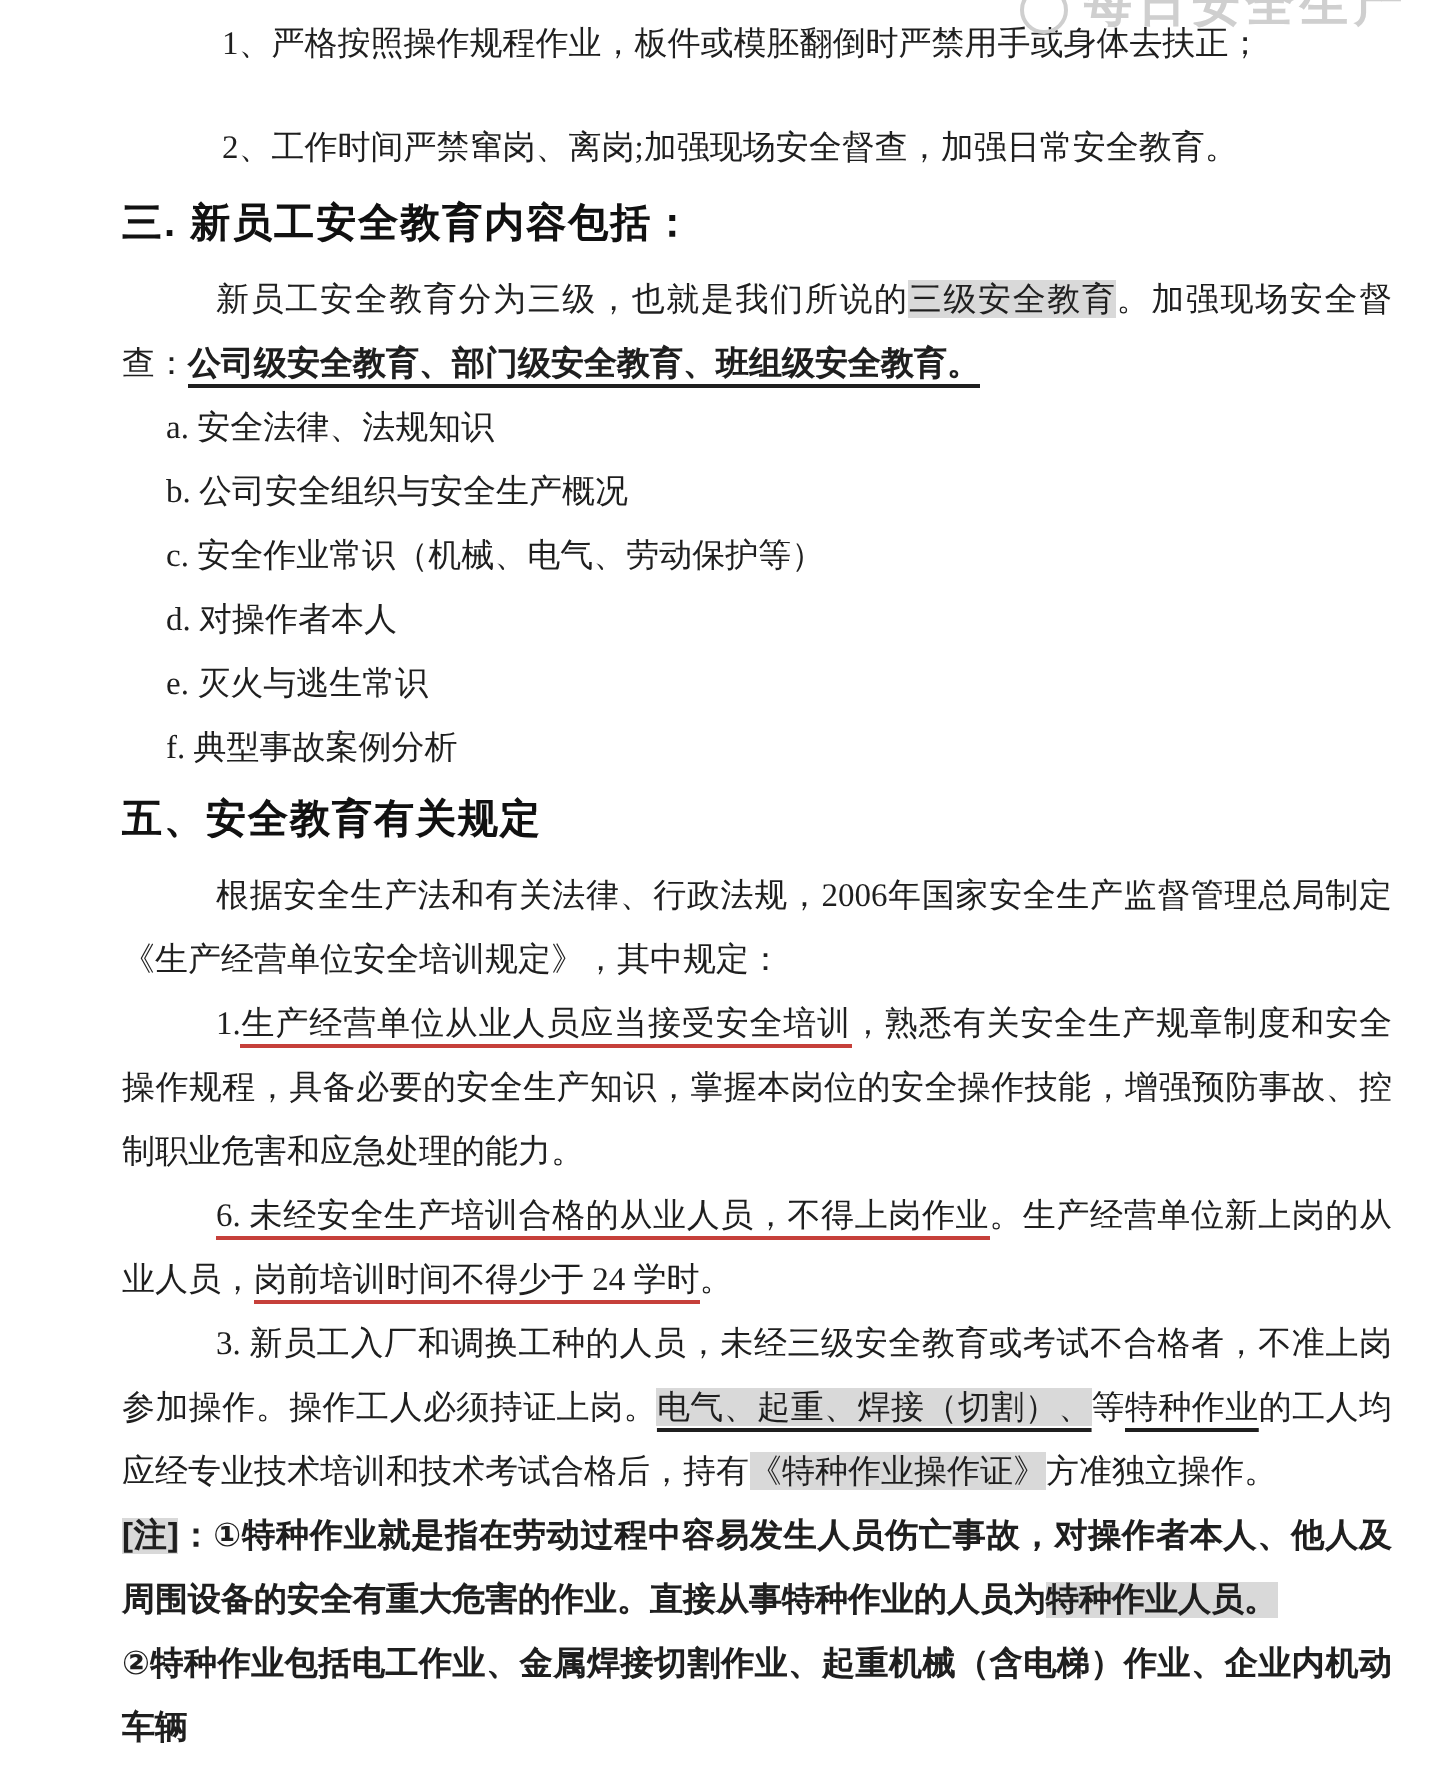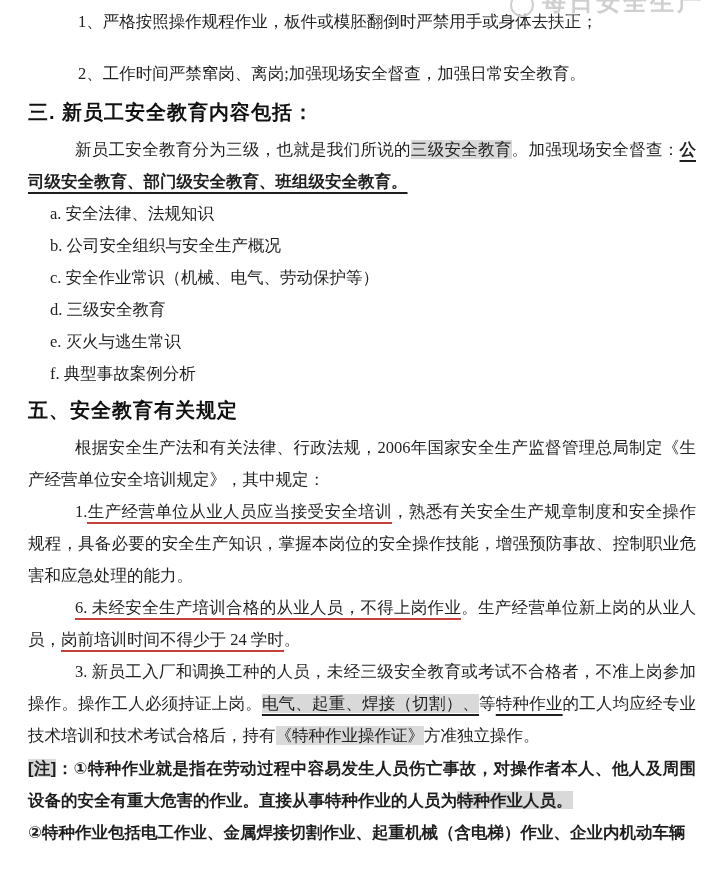--- a/index.html
+++ b/index.html
@@ -10,20 +10,21 @@
   }
   .page {
     position: relative;
     width: 708px; height: 890px;
     overflow: hidden;
     background: #ffffff;
   }
   .doc {
     padding: 6px 12px 0 28px;
     color: var(--text, #1f1f1f);
+    margin-left: 33px;
   }
   .block {
     margin: 0;
     font-size: 16.5px;
     line-height: 32px;
     text-align: justify;
     color: var(--text, #1f1f1f);
   }
   .intro {
     text-indent: 50px;
@@ -96,21 +97,21 @@
     <span>每日安全生产</span>
   </div>
   <div id="doc" class="doc">
       <div class="block intro"><span class="seg">1、严格按照操作规程作业，板件或模胚翻倒时严禁用手或身体去扶正；</span></div>
       <div class="block intro"><span class="seg">2、工作时间严禁窜岗、离岗;加强现场安全督查，加强日常安全教育。</span></div>
       <div class="block heading"><span class="seg">三. 新员工安全教育内容包括：</span></div>
       <div class="block para"><span class="seg">新员工安全教育分为三级，也就是我们所说的</span><span class="seg h">三级安全教育</span><span class="seg">。加强现场安全督查：</span><span class="seg b u">公司级安全教育、部门级安全教育、班组级安全教育。</span></div>
       <div class="block list"><span class="seg">a. 安全法律、法规知识</span></div>
       <div class="block list"><span class="seg">b. 公司安全组织与安全生产概况</span></div>
       <div class="block list"><span class="seg">c. 安全作业常识（机械、电气、劳动保护等）</span></div>
-      <div class="block list"><span class="seg">d. 三级安全教育</span></div>
+      <div class="block list"><span class="seg">d. 对操作者本人</span></div>
       <div class="block list"><span class="seg">e. 灭火与逃生常识</span></div>
       <div class="block list"><span class="seg">f. 典型事故案例分析</span></div>
       <div class="block heading"><span class="seg">五、安全教育有关规定</span></div>
       <div class="block para"><span class="seg">根据安全生产法和有关法律、行政法规，2006年国家安全生产监督管理总局制定《生产经营单位安全培训规定》，其中规定：</span></div>
       <div class="block para"><span class="seg">1.</span><span class="seg r">生产经营单位从业人员应当接受安全培训</span><span class="seg">，熟悉有关安全生产规章制度和安全操作规程，具备必要的安全生产知识，掌握本岗位的安全操作技能，增强预防事故、控制职业危害和应急处理的能力。</span></div>
       <div class="block para"><span class="seg r">6. 未经安全生产培训合格的从业人员，不得上岗作业</span><span class="seg">。生产经营单位新上岗的从业人员，</span><span class="seg r">岗前培训时间不得少于 24 学时</span><span class="seg">。</span></div>
       <div class="block para"><span class="seg">3. 新员工入厂和调换工种的人员，未经三级安全教育或考试不合格者，不准上岗参加操作。操作工人必须持证上岗。</span><span class="seg u h">电气、起重、焊接（切割）、</span><span class="seg">等</span><span class="seg u">特种作业</span><span class="seg">的工人均应经专业技术培训和技术考试合格后，持有</span><span class="seg h">《特种作业操作证》</span><span class="seg">方准独立操作。</span></div>
       <div class="block note"><span class="seg h">[注]</span><span class="seg">：①特种作业就是指在劳动过程中容易发生人员伤亡事故，对操作者本人、他人及周围设备的安全有重大危害的作业。直接从事特种作业的人员为</span><span class="seg h">特种作业人员。</span></div>
       <div class="block note"><span class="seg">②特种作业包括电工作业、金属焊接切割作业、起重机械（含电梯）作业、企业内机动车辆</span></div>
     </div>

